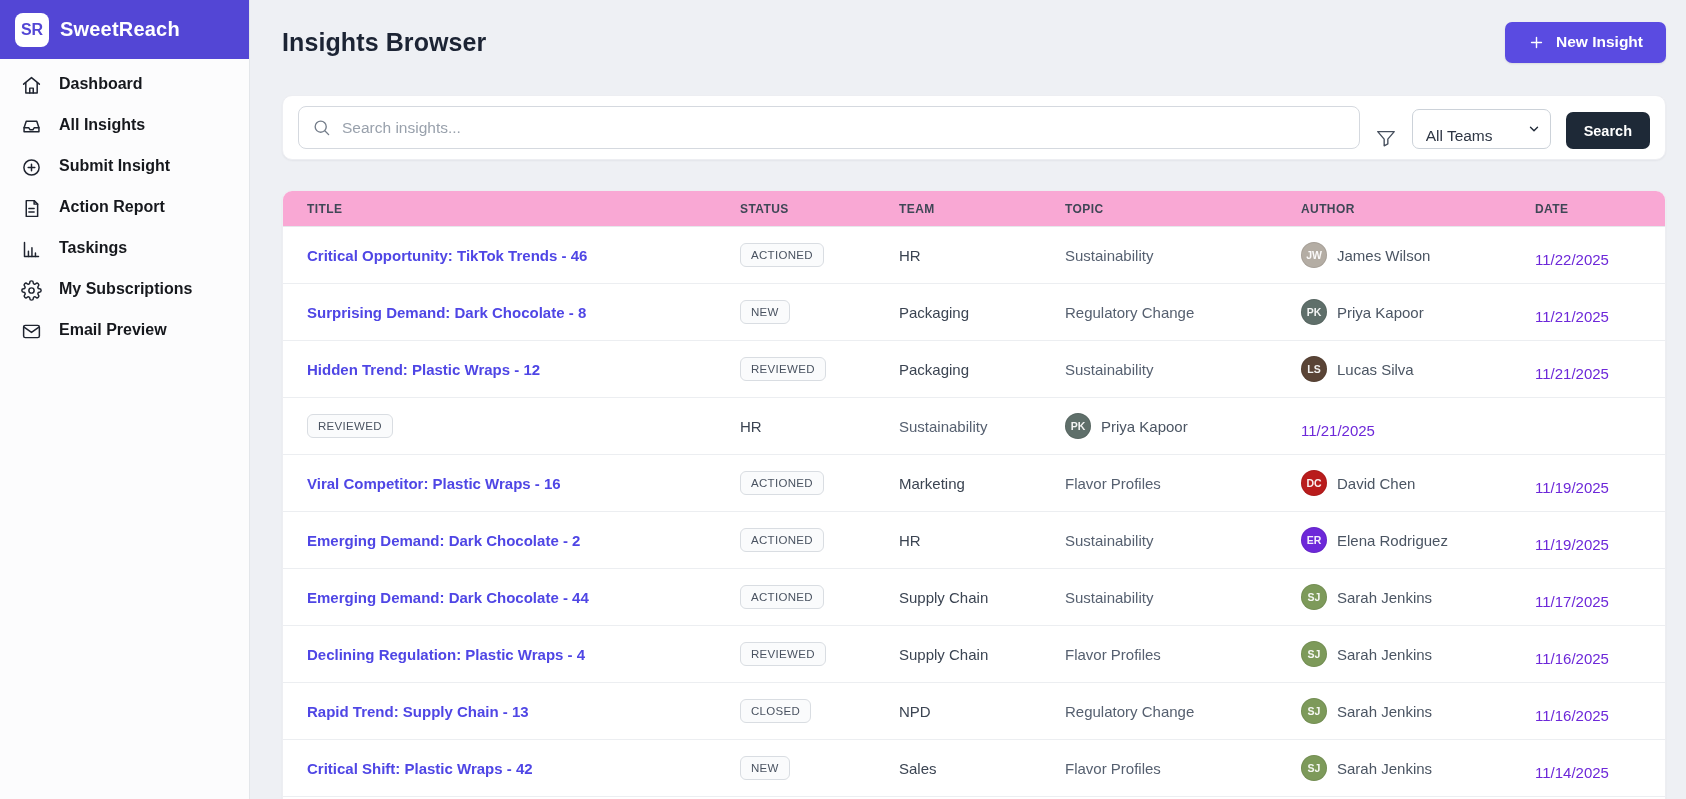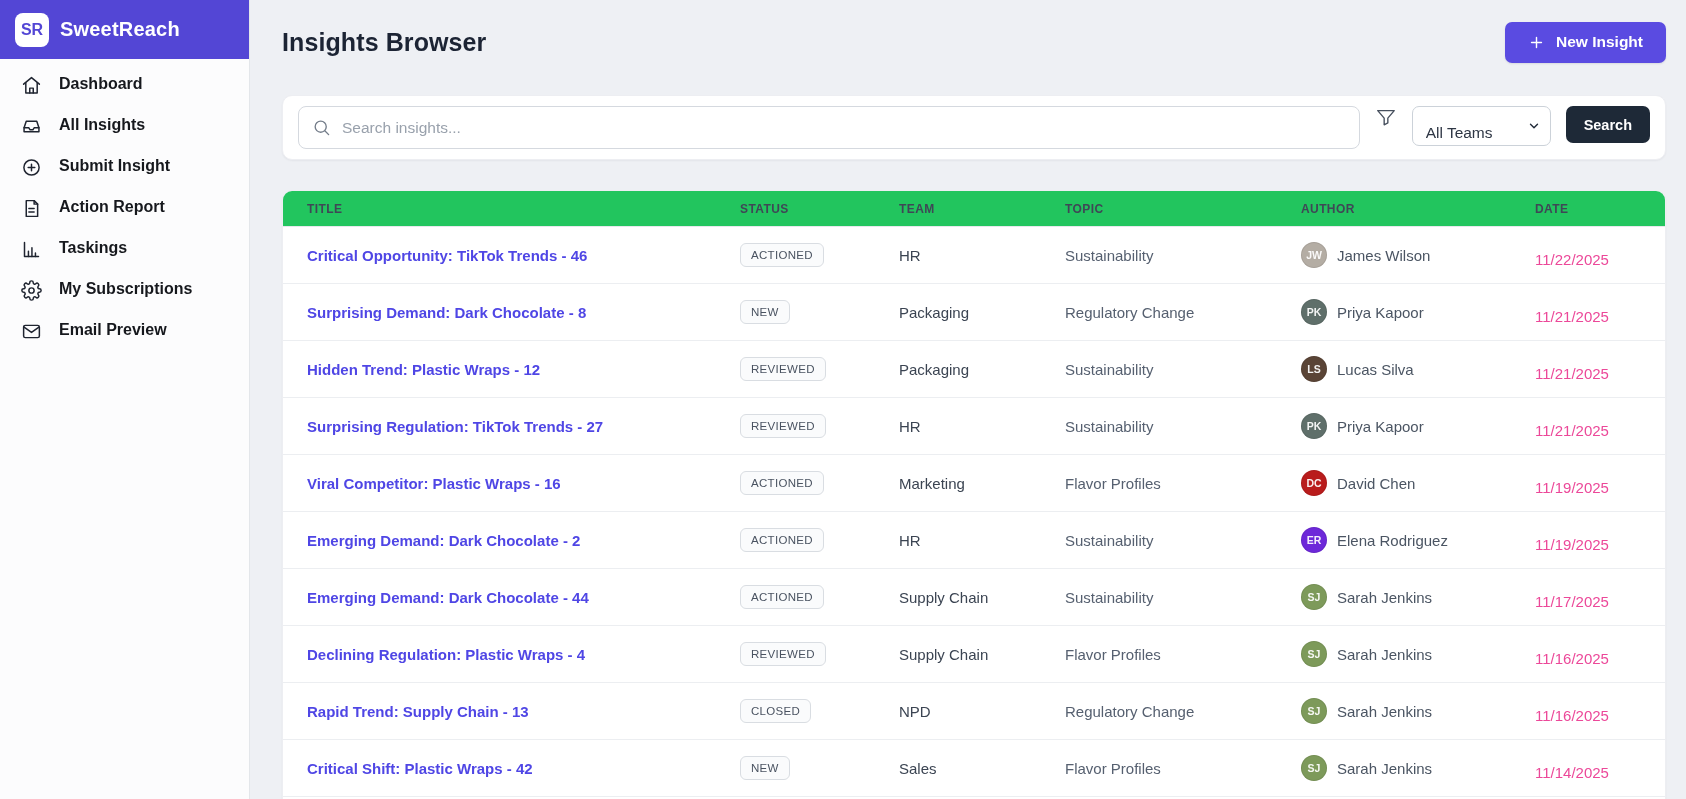--- a/index.html
+++ b/index.html
@@ -22,41 +22,41 @@
 
   svg.ic { fill:none; stroke-width:1.7; stroke-linecap:round; stroke-linejoin:round; }
 
   
   .main { flex:1; padding:0 20px 0 32px; }
   .main-header { display:flex; justify-content:space-between; align-items:center; margin-top:21px; height:42px; }
   .page-title { font-size:25px; font-weight:700; color:#1c2434; letter-spacing:.1px; }
   .new-insight-btn { background:#5a4be1; color:#fff; border:none; border-radius:7px; height:41px; padding:0 23px; font-size:15.5px; font-weight:600; font-family:inherit; display:flex; align-items:center; gap:11px; cursor:pointer; box-shadow:0 1px 2px rgba(16,24,40,.1); }
   .new-insight-btn svg { width:17px; height:17px; stroke:#fff; stroke-width:2; }
 
-  .search-card { margin-top:32px; background:#fff; border:1px solid #edeef2; border-radius:10px; padding:10px 15px; display:flex; align-items:flex-start; gap:15px; box-shadow:0 1px 2px rgba(16,24,40,.05); }
+  .search-card { margin-top:32px; background:#fff; border:1px solid #edeef2; border-radius:10px; padding:10px 15px; display:flex; align-items:flex-end; gap:15px; box-shadow:0 1px 2px rgba(16,24,40,.05); }
   .search-wrap { flex:1; position:relative; }
   .search-wrap input { width:100%; height:43px; border:1px solid #d5d9df; border-radius:8px; padding:0 14px 0 43px; font-size:15.5px; font-family:inherit; color:#333a45; background:#fff; outline:none; }
   .search-wrap input::placeholder { color:#99a1ac; }
   .search-wrap svg { position:absolute; left:14px; top:12px; width:19px; height:19px; stroke:#737c89; }
   .funnel svg { width:22px; height:22px; stroke:#47505e; stroke-width:1.5; display:block; }
   .select-wrap { position:relative; }
   .select-wrap select { appearance:none; -webkit-appearance:none; height:40px; width:139px; border:1px solid #ccd2d9; border-radius:7px; font-size:15.5px; font-family:inherit; color:#2e3644; padding:13px 32px 0 13px; background:#fff; cursor:pointer; }
   .select-wrap svg { position:absolute; right:10px; top:13px; width:14px; height:14px; stroke:#1f2937; stroke-width:2.4; pointer-events:none; }
   .search-btn { height:37px; padding:0 18px; background:#1e2937; color:#fff; border:none; border-radius:7px; font-weight:700; font-size:14.5px; font-family:inherit; cursor:pointer; }
 
   
   .table-card { margin-top:30px; background:#fff; border:1px solid #edeef2; border-bottom:none; border-radius:10px 10px 0 0; box-shadow:0 1px 2px rgba(16,24,40,.05); overflow:hidden; height:611px; }
   .thead, .trow { display:grid; grid-template-columns:457px 159px 166px 236px 234px 1fr; align-items:center; }
-  .thead { background:#22c55e; height:36px; border-bottom:1px solid #e6e8ec; color:#3f4756; font-size:12px; font-weight:700; letter-spacing:.4px; }
+  .thead { background:#f9a8d4; height:36px; border-bottom:1px solid #e6e8ec; color:#3f4756; font-size:12px; font-weight:700; letter-spacing:.4px; }
   .th:first-child, .trow > :first-child { padding-left:24px; }
   .trow { height:57px; border-bottom:1px solid #eceef1; font-size:15px; color:#3b4452; background:#fff; }
   .title-link { color:#4f46e5; font-weight:700; font-size:15px; text-decoration:none; cursor:pointer; }
   .badge { display:inline-block; padding:5px 10px; border-radius:6px; background:#fafbfc; border:1px solid #d9dde2; color:#4a5361; font-size:11.5px; font-weight:500; letter-spacing:.3px; }
   .cell-topic { color:#566070; }
-  .cell-date { color:#ec4899;margin-top:9px; }
+  .cell-date { color:#6d28d9;margin-top:9px; }
   .author-cell { display:flex; align-items:center; gap:10px; color:#4b5563; }
   .avatar { width:26px; height:26px; border-radius:50%; color:rgba(255,255,255,.93); font-size:10.5px; font-weight:700; display:flex; align-items:center; justify-content:center; flex:none; box-shadow:inset 0 0 0 1px rgba(0,0,0,.08); }
 </style>
 </head>
 <body>
 
 <aside class="sidebar">
   <div class="side-header">
     <div class="logo-badge">SR</div>
     <div class="brand-name">SweetReach</div>
@@ -211,21 +211,20 @@
     <div><span class="badge">REVIEWED</span></div>
     <div class="cell-team">Packaging</div>
     <div class="cell-topic">Sustainability</div>
     <div class="author-cell">
       <span class="avatar" style="background: rgb(90, 68, 54);">LS</span>
       <span>Lucas Silva</span>
     </div>
     <div class="cell-date">11/21/2025</div>
   </div>
         <div class="trow">
-    <div><a class="title-link">Surprising Regulation: TikTok Trends - 27</a></div>
     <div><span class="badge">REVIEWED</span></div>
     <div class="cell-team">HR</div>
     <div class="cell-topic">Sustainability</div>
     <div class="author-cell">
       <span class="avatar" style="background: rgb(95, 111, 106);">PK</span>
       <span>Priya Kapoor</span>
     </div>
     <div class="cell-date">11/21/2025</div>
   </div>
         <div class="trow">

